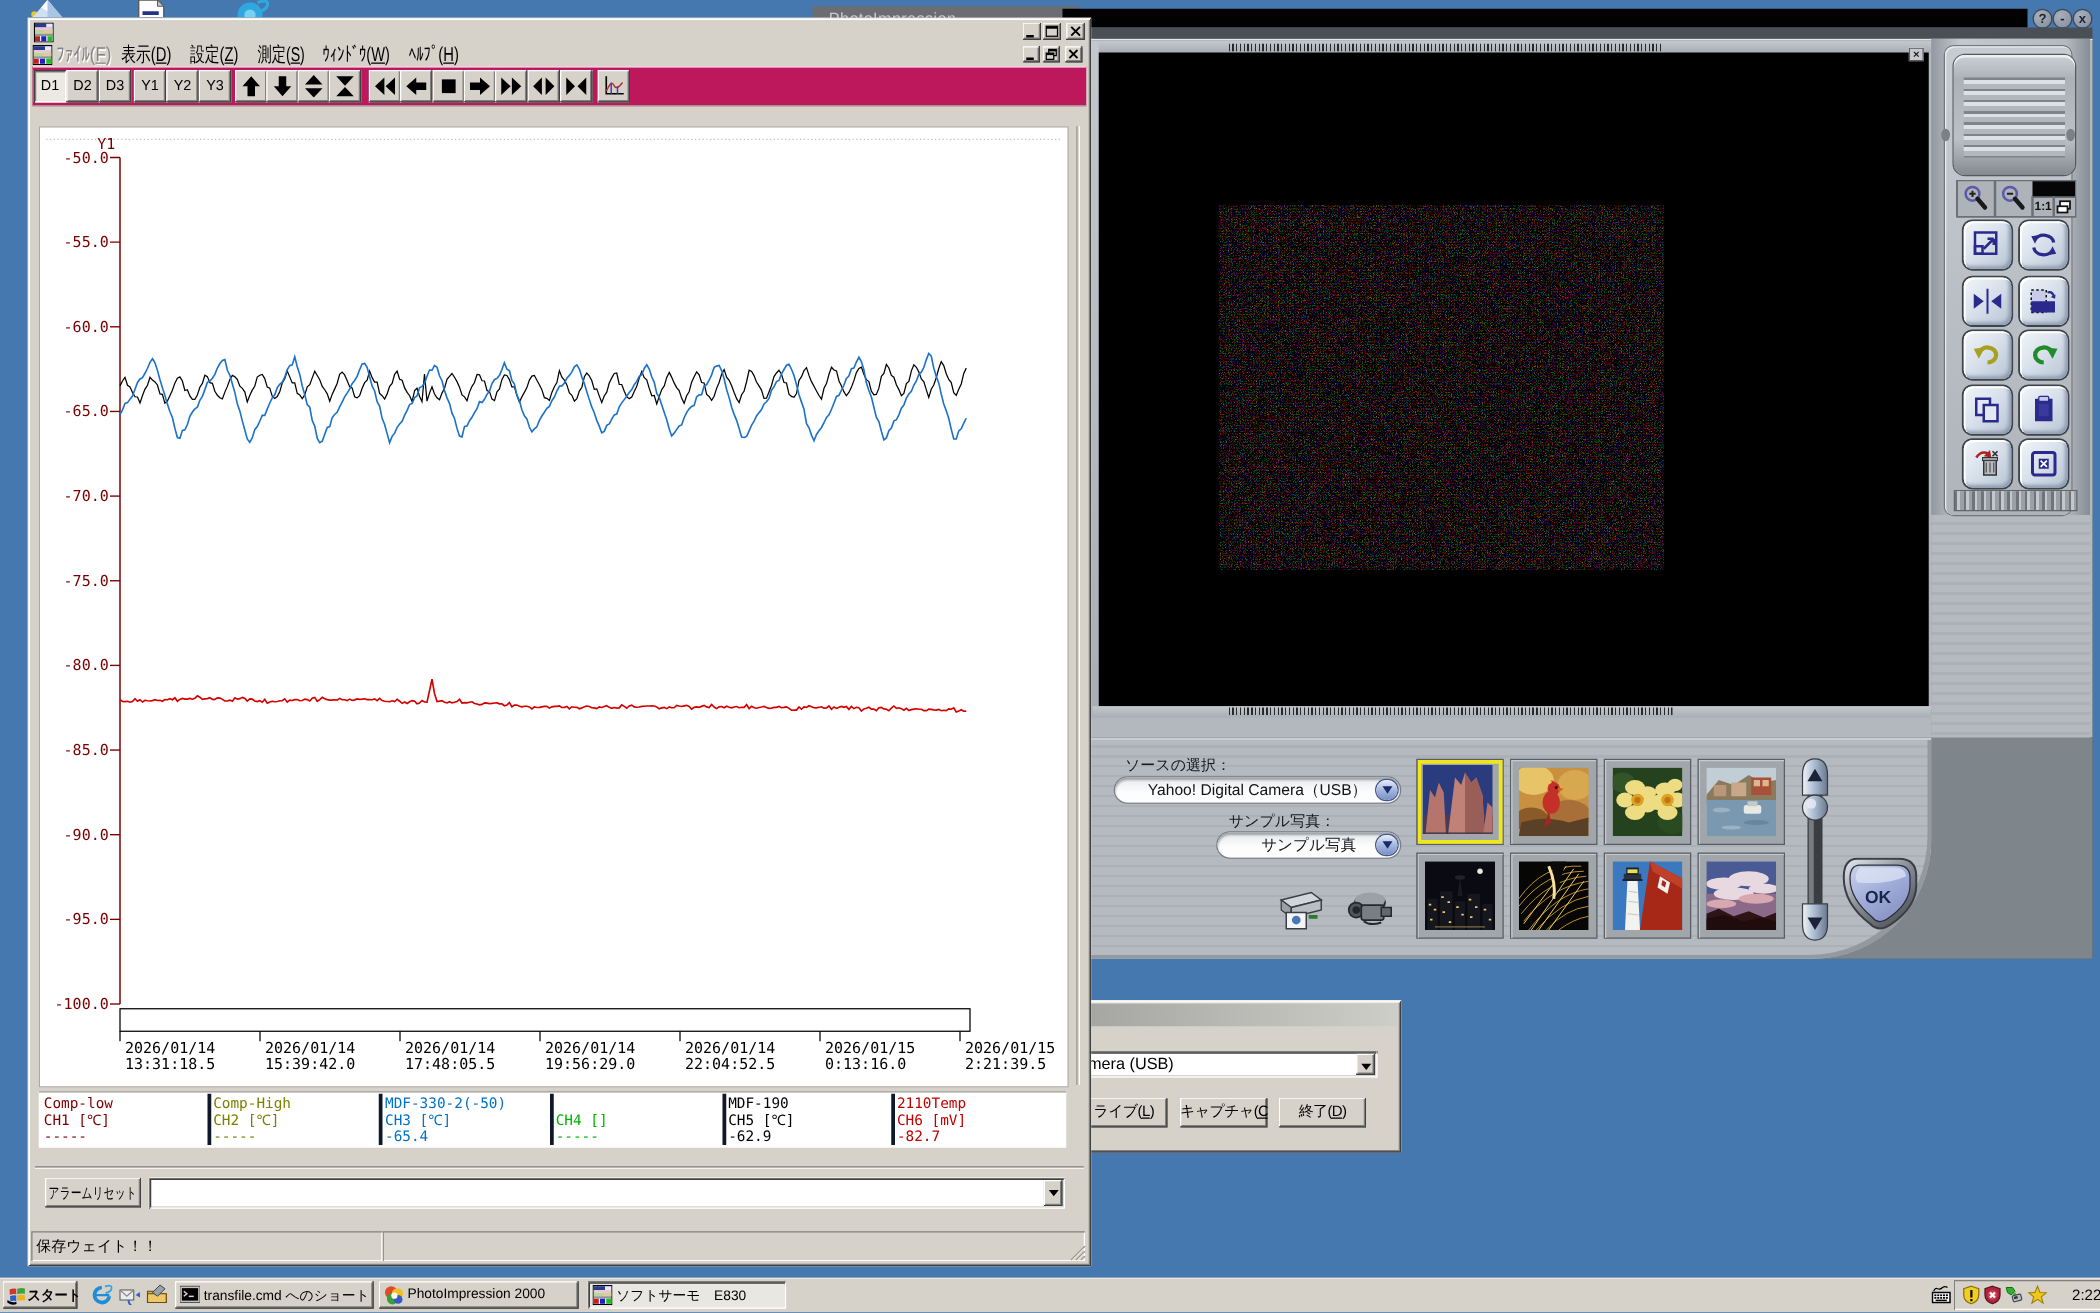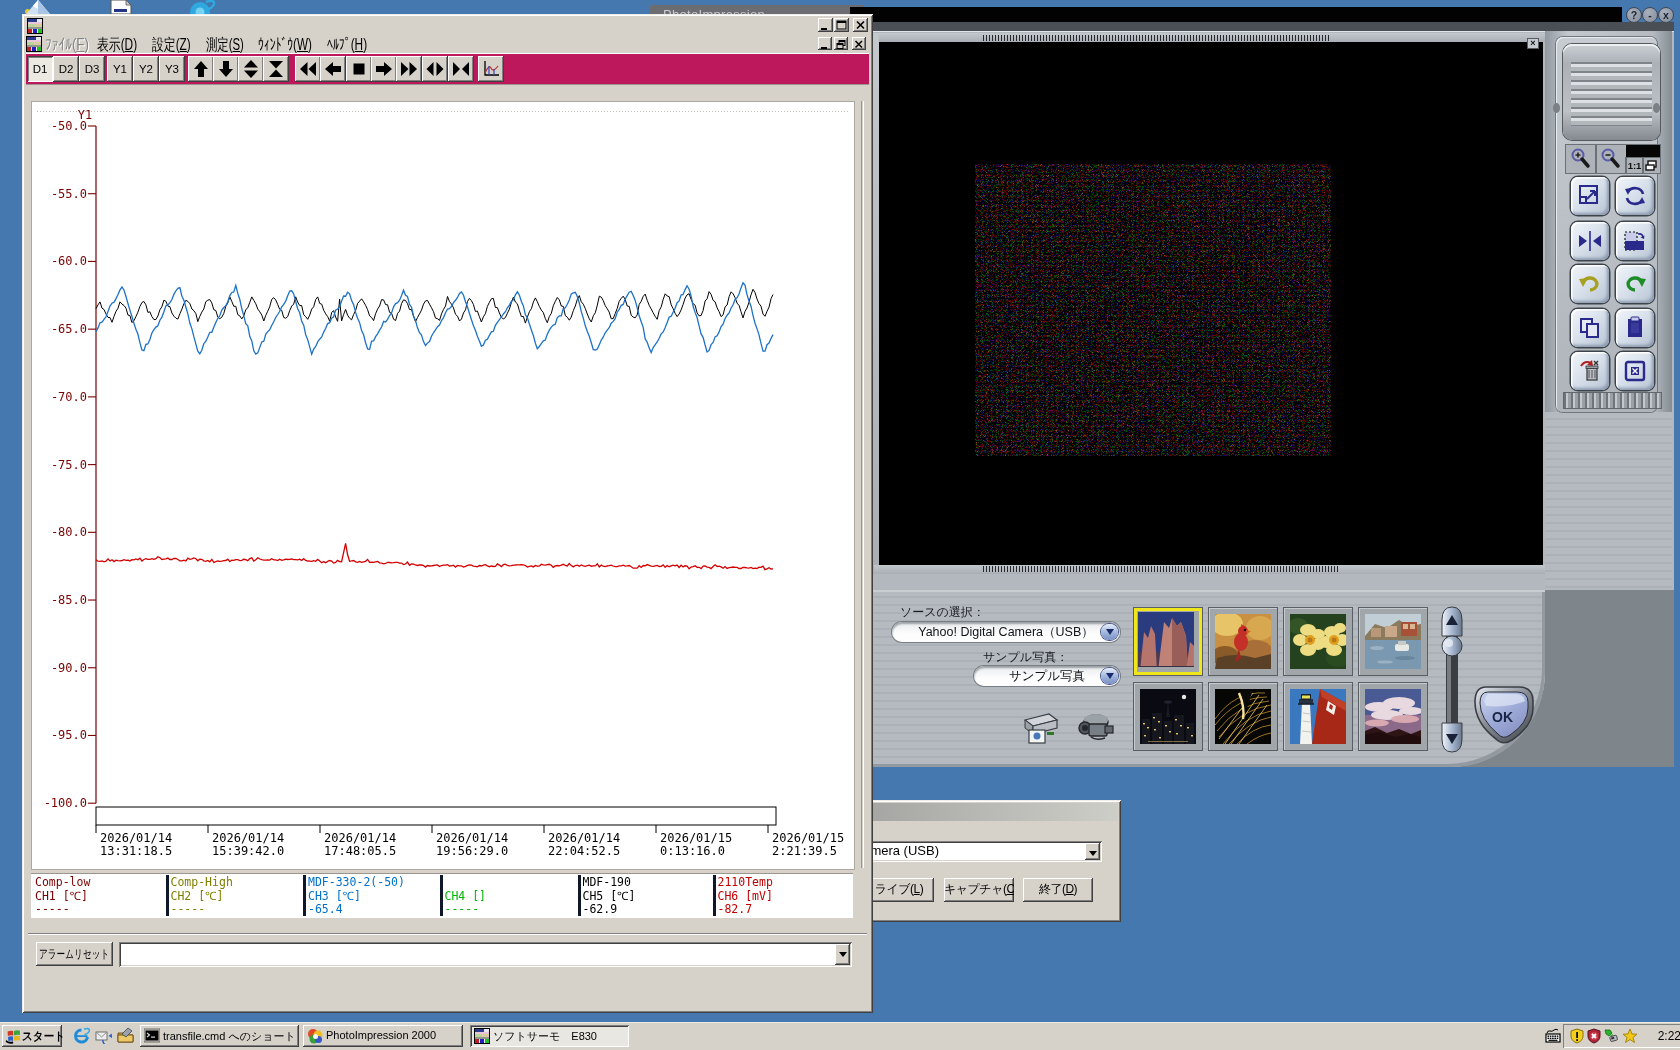--- a/index.html
+++ b/index.html
@@ -760,20 +760,28 @@
       <div class="abs leg-cell" style="left: 682.5px; width: 134.5px; color: rgb(192, 0, 0);">2110Temp
 CH6 [mV]
 -82.7</div>
     </div>
   <div class="abs groove" style="left:6px;top:919px;width:839px;"></div>
   <div class="abs w2k-btn" id="alarm-btn"><span style="display:inline-block;transform:scaleX(0.72);transform-origin:0 50%;white-space:nowrap;padding-left:4px;">アラームリセット</span></div>
   <div class="abs w2k-sunk" id="alarm-combo">
     <span></span>
     <div class="abs w2k-btn combo-arrow"></div>
   </div>
+  <div class="abs" id="gw-status">
+    <div class="abs sb-pane w2k-pane" style="left:0px;width:277px;padding-left:4px;">保存ウェイト！！</div>
+    <div class="abs sb-pane w2k-pane" style="left:281px;width:562px;"></div>
+    <svg class="abs" style="right:1px;top:15px;" width="13" height="13">
+      <path d="M12,1 L1,12 M12,5 L5,12 M12,9 L9,12" stroke="#9a968e" stroke-width="1.4"></path>
+      <path d="M12,2 L2,12 M12,6 L6,12 M12,10 L10,12" stroke="#fff" stroke-width="0.8"></path>
+    </svg>
+  </div>
 </div>
 
 <div class="abs" id="taskbar">
   <div class="abs w2k-btn" id="start-btn">
     <svg class="abs" style="left:3px;top:3px;" width="17" height="16" viewBox="0 0 17 16">
       <path d="M1,12 Q4.5,14.8 8,13.4 L8.3,15.2 Q4.5,16.8 0.8,14 Z" fill="#000"></path>
       <path d="M2.6,3.6 Q5.5,2.2 8,3 L8,7.4 Q5.5,6.7 2.9,7.9 Z" fill="#D23726"></path>
       <path d="M8.8,3 Q12,1.9 14.9,2.7 L14.9,7 Q12,6.3 8.8,7.4 Z" fill="#3BA53B"></path>
       <path d="M3,8.9 Q5.8,7.7 8,8.4 L8,12.9 Q5.5,12.1 3.3,13.3 Z" fill="#2E62C9"></path>
       <path d="M8.8,8.4 Q12,7.3 14.9,8.1 L14.9,12.4 Q12,11.7 8.8,12.8 Z" fill="#E8B520"></path>

